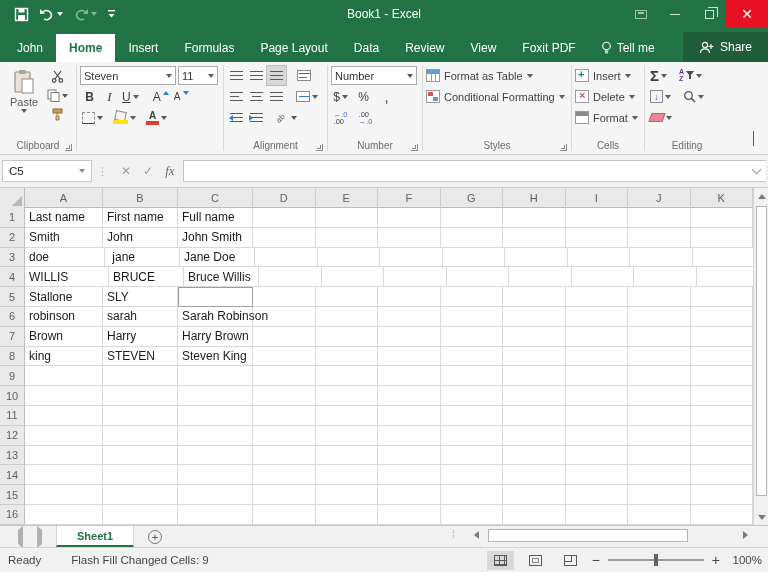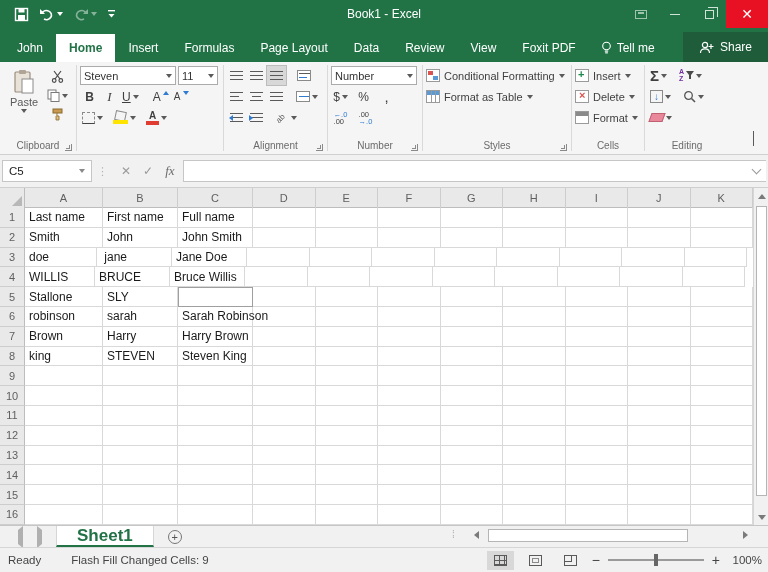--- a/index.html
+++ b/index.html
@@ -126,21 +126,21 @@
   .vscroll { position:absolute; right:0; top:188px; width:15px; height:337px; background:#f1f1f1; border-left:1px solid #d6d6d6; }
   .vthumb { position:absolute; left:2px; top:18px; width:11px; height:290px; background:#fff; border:1px solid #b5b5b5; }
   .sb-arrow { position:absolute; left:0; width:15px; height:16px; display:flex; align-items:center; justify-content:center; }
   .tri-up { width:0; height:0; border-left:4px solid transparent; border-right:4px solid transparent; border-bottom:5px solid #7a7a7a; }
   .tri-dn { width:0; height:0; border-left:4px solid transparent; border-right:4px solid transparent; border-top:5px solid #7a7a7a; }
   .tri-lf { width:0; height:0; border-top:4px solid transparent; border-bottom:4px solid transparent; border-right:5px solid #7a7a7a; }
   .tri-rt { width:0; height:0; border-top:4px solid transparent; border-bottom:4px solid transparent; border-left:5px solid #7a7a7a; }
   
   .sheet-bar { position:absolute; left:0; top:525px; width:768px; height:22px; background:#f1f1f1; border-top:1px solid #c6c6c6; display:flex; align-items:stretch; }
   .sheetnav { display:flex; align-items:center; gap:14px; padding:0 14px 0 18px; }
-  .sheet-tab { background:#fff; display:flex; align-items:center; padding:0 20px; font-size:17px; font-weight:bold; color:#217346; border-right:1px solid #d6d6d6; border-left:1px solid #d6d6d6; border-bottom:2px solid #217346; }
+  .sheet-tab { background:#fff; display:flex; align-items:center; padding:0 20px; font-size:11px; font-weight:bold; color:#217346; border-right:1px solid #d6d6d6; border-left:1px solid #d6d6d6; border-bottom:2px solid #217346; }
   .addsheet { display:flex; align-items:center; padding:0 14px; }
   .addsheet-circ { width:14px; height:14px; border-radius:50%; border:1px solid #767676; color:#555; font-size:11px; line-height:12px; text-align:center; }
   .hscroll { position:absolute; left:468px; top:527px; width:285px; height:17px; background:#f1f1f1; display:flex; align-items:center; }
   .hthumb { position:absolute; left:20px; top:1.5px; width:200px; height:13px; background:#fff; border:1px solid #b5b5b5; }
   .hs-arrow { position:absolute; top:0; width:16px; height:16px; display:flex; align-items:center; justify-content:center; }
   .tab-divider { position:absolute; left:452px; top:529px; color:#b0b0b0; font-size:10px; letter-spacing:-1px; }
   
   .status-bar { position:absolute; left:0; top:547px; width:768px; height:25px; background:#f1f1f1; border-top:1px solid #d6d6d6; display:flex; align-items:center; font-size:11.5px; color:#444; }
   .status-left { display:flex; gap:30px; padding-left:8px; }
   .status-right { position:absolute; right:6px; display:flex; align-items:center; gap:8px; }
@@ -423,27 +423,27 @@
       <div class="rg-label">
         <span>Number</span>
         <span class="launcher"></span>
       </div>
     </div>
     <div class="vsep"></div>
 
     <div class="rgroup" style="width:148px">
       <div class="rg-body">
         <div class="style-row">
+          <span class="sq-ic tbl"></span>
+          <span>Format as Table</span>
+            <span class="dd"></span>
+        </div>
+        <div class="style-row">
           <span class="sq-ic cf"></span>
           <span>Conditional Formatting</span>
-            <span class="dd"></span>
-        </div>
-        <div class="style-row">
-          <span class="sq-ic tbl"></span>
-          <span>Format as Table</span>
             <span class="dd"></span>
         </div>
       </div>
       <div class="rg-label">
         <span>Styles</span>
         <span class="launcher"></span>
       </div>
     </div>
     <div class="vsep"></div>
 
@@ -572,35 +572,35 @@
           <div class="cell" style="width: 62.5px;"></div>
           <div class="cell" style="width: 62.5px;"></div>
           <div class="cell" style="width: 62.5px;"></div>
           <div class="cell" style="width: 62.5px;"></div>
           <div class="cell" style="width: 62.5px;"></div>
           <div class="cell" style="width: 62.5px;"></div>
           <div class="cell" style="width: 62.5px;"></div>
         </div>
         <div class="grid-row">
           <div class="row-hdr">3</div>
-          <div class="cell" style="width: 72px;">doe</div>
+          <div class="cell" style="width: 80px;">doe</div>
           <div class="cell" style="width: 75px;"> jane</div>
           <div class="cell" style="width: 75px;">Jane Doe</div>
           <div class="cell" style="width: 62.5px;"></div>
           <div class="cell" style="width: 62.5px;"></div>
           <div class="cell" style="width: 62.5px;"></div>
           <div class="cell" style="width: 62.5px;"></div>
           <div class="cell" style="width: 62.5px;"></div>
           <div class="cell" style="width: 62.5px;"></div>
           <div class="cell" style="width: 62.5px;"></div>
           <div class="cell" style="width: 62.5px;"></div>
         </div>
         <div class="grid-row">
           <div class="row-hdr">4</div>
-          <div class="cell" style="width: 70px;">WILLIS</div>
+          <div class="cell" style="width: 84px;">WILLIS</div>
           <div class="cell" style="width: 75px;">BRUCE</div>
           <div class="cell" style="width: 75px;">Bruce Willis</div>
           <div class="cell" style="width: 62.5px;"></div>
           <div class="cell" style="width: 62.5px;"></div>
           <div class="cell" style="width: 62.5px;"></div>
           <div class="cell" style="width: 62.5px;"></div>
           <div class="cell" style="width: 62.5px;"></div>
           <div class="cell" style="width: 62.5px;"></div>
           <div class="cell" style="width: 62.5px;"></div>
           <div class="cell" style="width: 62.5px;"></div>

